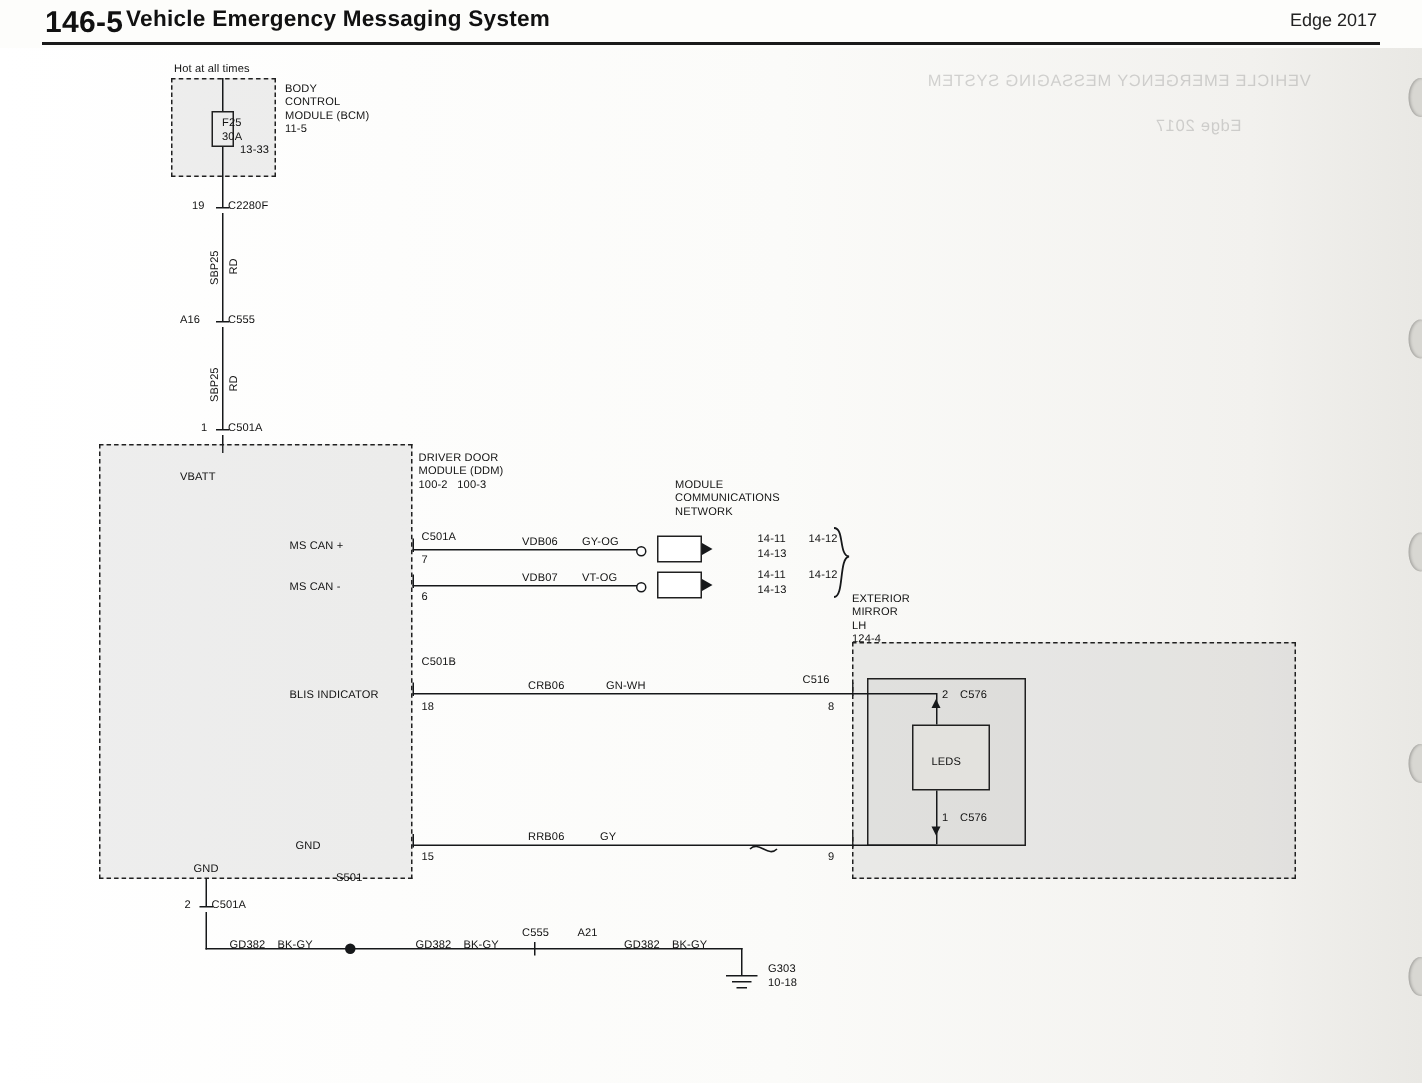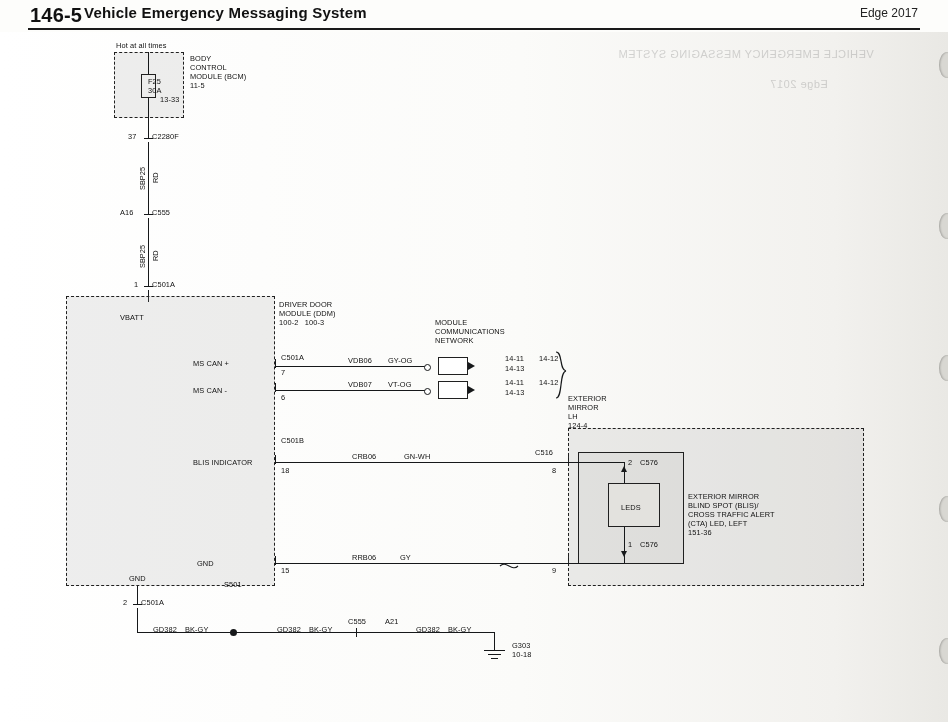--- a/index.html
+++ b/index.html
@@ -200,21 +200,21 @@
 
   <div class="wire-v" style="left:148px; top:52px; height:22px;"></div>
   <div class="solid-box" style="left:141px; top:74px; width:15px; height:24px; background:transparent;"></div>
   <div class="lbl" style="left:148px; top:77px;">F25</div>
   <div class="lbl" style="left:148px; top:86px;">30A</div>
   <div class="lbl" style="left:148px; top:95px;margin-left:12px;">13-33</div>
   <div class="wire-v" style="left:148px; top:98px; height:20px;"></div>
 
   <div class="wire-v" style="left:148px; top:118px; height:20px;"></div>
   <div class="term-tick-h" style="left:144px; top:138px;"></div>
-  <div class="lbl" style="left:128px; top:132px;">37</div>
+  <div class="lbl" style="left:128px; top:132px;">19</div>
   <div class="lbl" style="left:152px; top:132px;">C2280F</div>
 
   <div class="wire-v" style="left:148px; top:142px; height:72px;"></div>
   <div class="vert" style="left:138px; top:190px;">SBP25</div>
   <div class="vert" style="left:151px; top:183px;">RD</div>
 
   <div class="term-tick-h" style="left:144px; top:214px;"></div>
   <div class="lbl" style="left:120px; top:208px;">A16</div>
   <div class="lbl" style="left:152px; top:208px;">C555</div>
 
@@ -256,21 +256,21 @@
   <div class="wire-h" style="left:275px; top:390px; width:152px;"></div>
   <div class="lbl" style="left:348px; top:380px;">VDB07</div>
   <div class="lbl" style="left:388px; top:380px;">VT-OG</div>
   <div class="cnode" style="left:424px; top:387.5px; background:#fff; border:1.3px solid #16181a;"></div>
   <div class="solid-box" style="left:438px; top:381px; width:30px; height:18px; background:#fff;"></div>
   <div class="arrow-right" style="left:468px; top:386px;"></div>
   <div class="lbl" style="left:505px; top:378px;">14-11</div>
   <div class="lbl" style="left:505px; top:388px;">14-13</div>
   <div class="lbl" style="left:539px; top:378px;">14-12</div>
 
-  <div class="lbl" style="left:435px; top:318px;">MODULE
+  <div class="lbl" style="left:450px; top:318px;">MODULE
 COMMUNICATIONS
 NETWORK</div>
 
   <div class="term-tick" style="left:275px; top:455px;"></div>
   <div class="lbl" style="left:281px; top:436px;">C501B</div>
   <div class="lbl" style="left:281px; top:466px;">18</div>
   <div class="wire-h" style="left:275px; top:462px; width:293px;"></div>
   <div class="lbl" style="left:352px; top:452px;">CRB06</div>
   <div class="lbl" style="left:404px; top:452px;">GN-WH</div>
   <div class="lbl" style="left:535px; top:448px;">C516</div>
@@ -288,25 +288,20 @@
   <div class="lbl" style="left:568px; top:394px;">EXTERIOR
 MIRROR
 LH
 124-4</div>
   <div class="dash-box" style="left:568px; top:428px; width:296px; height:158px;"></div>
 
   <div class="solid-box" style="left:578px; top:452px; width:106px; height:112px;"></div>
   <div class="solid-box" style="left:608px; top:483px; width:52px; height:44px; background:#e3e2de;"></div>
   <div class="lbl" style="left:621px; top:503px;">LEDS</div>
 
-  <div class="lbl" style="left:688px; top:492px;">EXTERIOR MIRROR
-BLIND SPOT (BLIS)/
-CROSS TRAFFIC ALERT
-(CTA) LED, LEFT
-151-36</div>
 
   <div class="wire-v" style="left:624px; top:462px; height:21px;"></div>
   <div class="arrow-up" style="left:620.5px; top:466px;"></div>
   <div class="wire-h" style="left:568px; top:462px; width:56px;"></div>
   <div class="lbl" style="left:628px; top:458px;">2</div>
   <div class="lbl" style="left:640px; top:458px;">C576</div>
 
   <div class="wire-v" style="left:624px; top:527px; height:36px;"></div>
   <div class="arrow-down" style="left:620.5px; top:551px;"></div>
   <div class="wire-h" style="left:568px; top:563px; width:56px;"></div>

